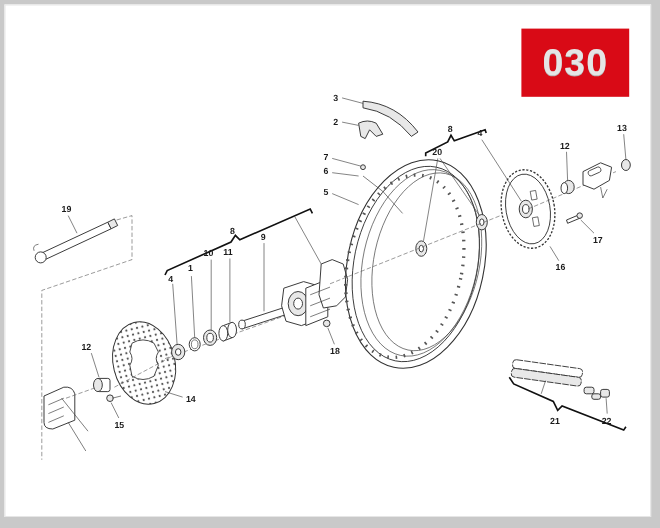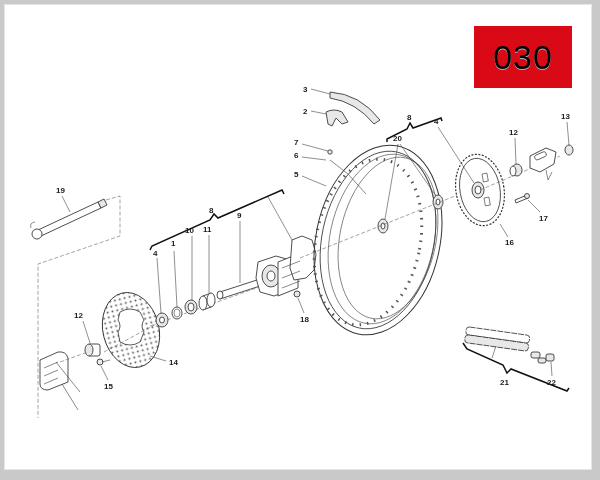--- a/index.html
+++ b/index.html
@@ -12,22 +12,22 @@
   .frame {
     position: absolute; left: 4px; top: 4px;
     width: 588px; height: 466px;
     background: #ffffff;
     box-shadow: inset 0 0 0 1px #e6e6e6;
     overflow: hidden;
   }
   .badge {
     position: absolute;
     background: #d90a16;
-    color: #000000;
-    font-weight: normal;
+    color: #e5e5e5;
+    font-weight: bold;
     font-size: 34px;
     display: flex; align-items: center; justify-content: center;
     letter-spacing: 1px;
     text-shadow: 0 1px 0 #b0b0b0;
   }
   svg.diagram { position: absolute; left: 0; top: 0; }
   .lbl {
     font-family: "Liberation Sans", sans-serif;
     font-weight: bold;
     font-size: 8px;

